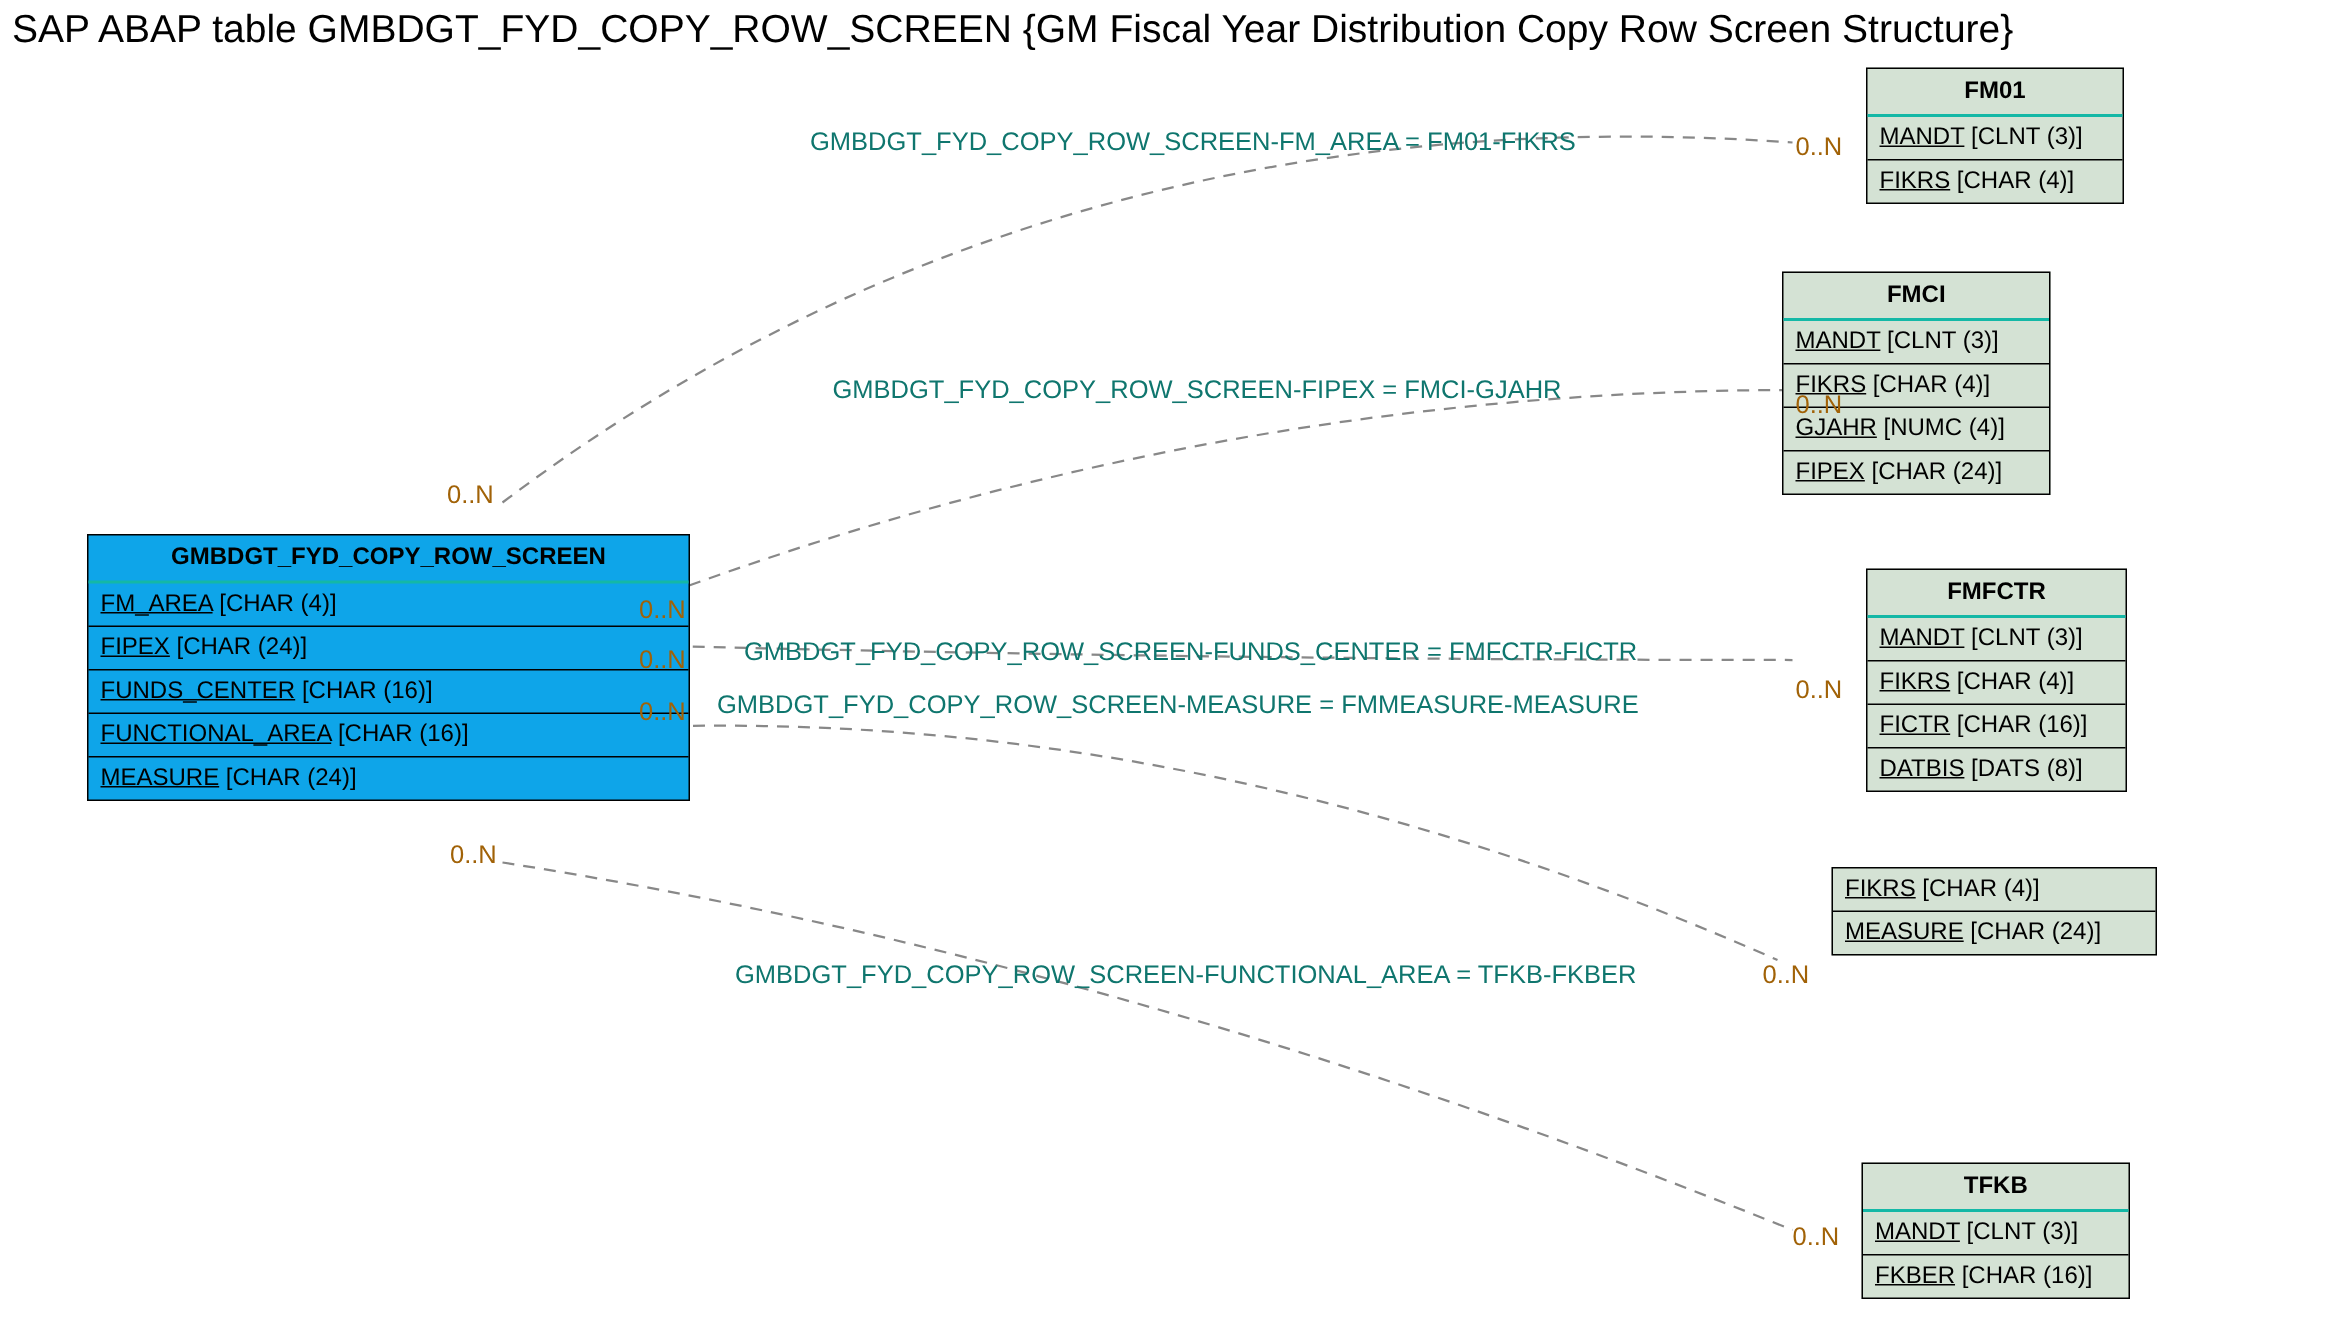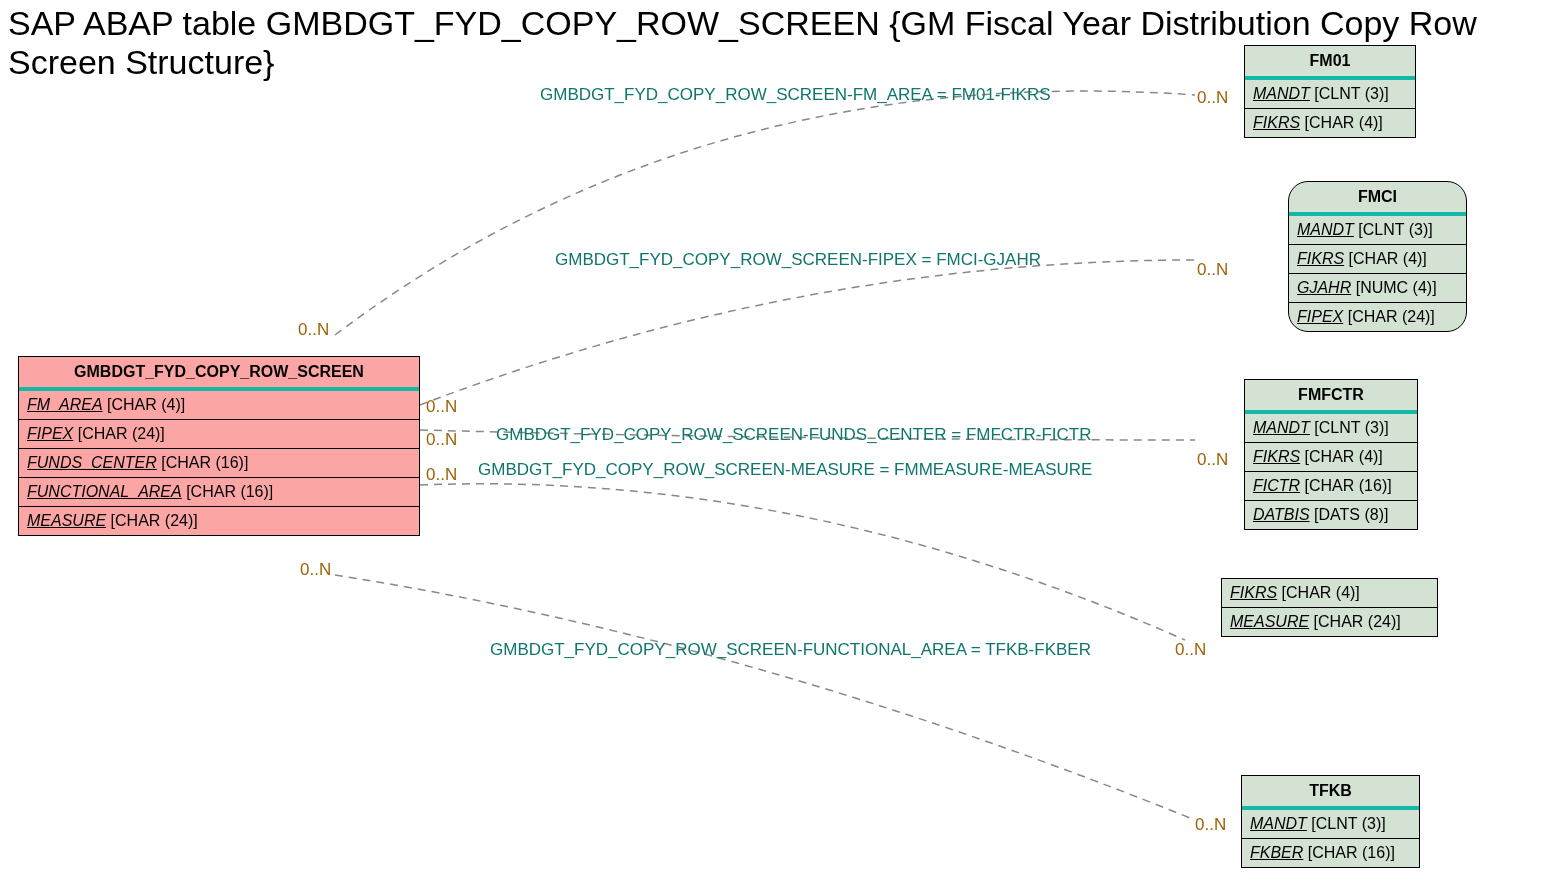--- a/index.html
+++ b/index.html
@@ -9,48 +9,48 @@
     height: 888px;
     font-family: Arial, Helvetica, sans-serif;
     background: #ffffff;
     position: relative;
     overflow: hidden;
   }
   .title {
     position: absolute;
     top: 4px;
     left: 8px;
-    font-size: 34px;
+    font-size: 26px;
     color: #000;
   }
   .entity {
     position: absolute;
     border: 1px solid #000;
     font-size: 16px;
   }
   .entity-header {
     font-weight: bold;
     text-align: center;
     padding: 6px 8px;
-    border-bottom: 4px solid #14b8a6;
+    border-bottom: 2px solid #14b8a6;
   }
   .entity-row {
     padding: 5px 8px;
     border-bottom: 1px solid #000;
   }
   .entity-row:last-child {
     border-bottom: none;
   }
   .field-name {
-    font-style: italic;
     text-decoration: underline;
     text-align: center;
   }
   .main-entity {
-    background: #fca5a5;
+    background: #0ea5e9;
+    margin-left: 40px;
   }
   .ref-entity {
     background: #d4e2d4;
   }
   .rel-label {
     position: absolute;
     font-size: 17px;
     color: #0f766e;
     white-space: nowrap;
   }
@@ -95,21 +95,21 @@
   <div class="entity-row"><span class="field-name">FUNCTIONAL_AREA</span> <span>[CHAR (16)]</span></div>
   <div class="entity-row"><span class="field-name">MEASURE</span> <span>[CHAR (24)]</span></div>
 </div>
 
 <div class="entity ref-entity" style="left:1244px; top:45px; width:170px;">
   <div class="entity-header">FM01</div>
   <div class="entity-row"><span class="field-name">MANDT</span> <span>[CLNT (3)]</span></div>
   <div class="entity-row"><span class="field-name">FIKRS</span> <span>[CHAR (4)]</span></div>
 </div>
 
-<div class="entity ref-entity" style="left:1288px; top:181px; width:177px;border-radius:20px;">
+<div class="entity ref-entity" style="left:1188px; top:181px; width:177px;">
   <div class="entity-header">FMCI</div>
   <div class="entity-row"><span class="field-name">MANDT</span> <span>[CLNT (3)]</span></div>
   <div class="entity-row"><span class="field-name">FIKRS</span> <span>[CHAR (4)]</span></div>
   <div class="entity-row"><span class="field-name">GJAHR</span> <span>[NUMC (4)]</span></div>
   <div class="entity-row"><span class="field-name">FIPEX</span> <span>[CHAR (24)]</span></div>
 </div>
 
 <div class="entity ref-entity" style="left:1244px; top:379px; width:172px;">
   <div class="entity-header">FMFCTR</div>
   <div class="entity-row"><span class="field-name">MANDT</span> <span>[CLNT (3)]</span></div>

